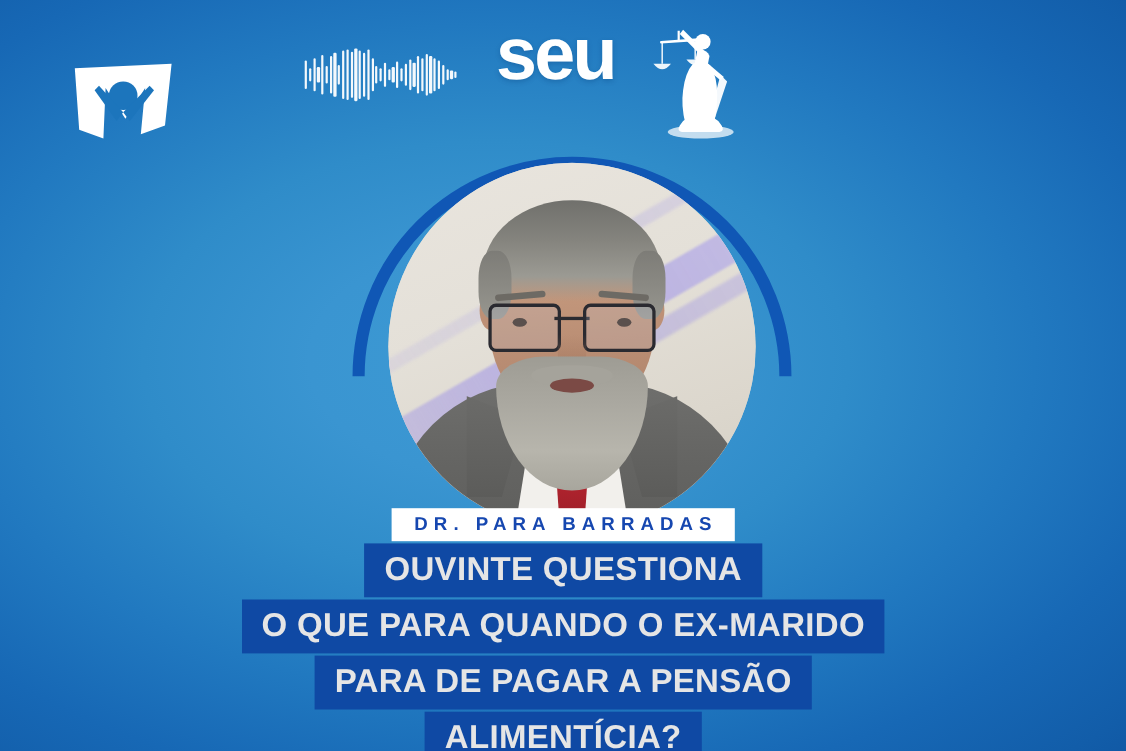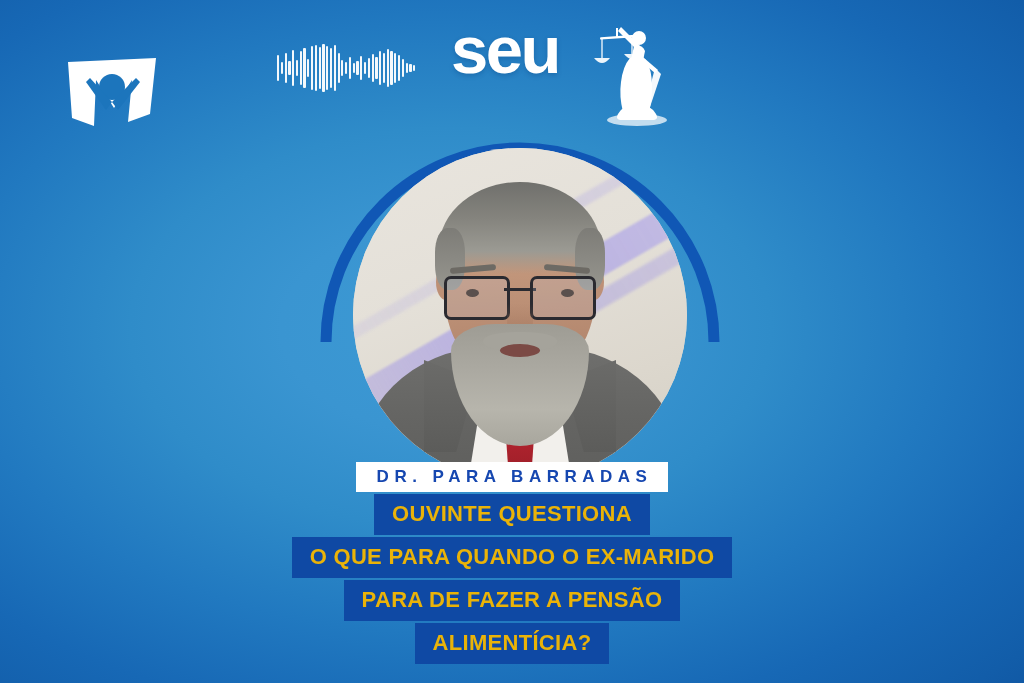--- a/index.html
+++ b/index.html
@@ -386,23 +386,23 @@
     font-weight: 700;
     letter-spacing: 5.5px;
     padding: 5px 16px 5px 21px;
     line-height: 1.18;
     white-space: nowrap;
   }
 
   .cap-line {
     display: inline-block;
     background: #0f49a4;
-    color: #eab308;
+    color: #e5e5e5;
     font-weight: 700;
-    font-size: 22px;
+    font-size: 30px;
     letter-spacing: .3px;
     line-height: 1.0;
     padding: 9px 18px 10px 18px;
     white-space: nowrap;
   }
   .cap-row { line-height: 0; margin-top: 2px; }
   .cap-row:first-of-type { margin-top: 4px; }
 </style>
 </head>
 <body>
@@ -541,20 +541,20 @@
       <span id="speaker-name">DR. PARA BARRADAS</span>
     </div>
 
     <div class="cap-row">
       <span class="cap-line">OUVINTE QUESTIONA</span>
     </div>
     <div class="cap-row">
       <span class="cap-line">O QUE PARA QUANDO O EX-MARIDO</span>
     </div>
     <div class="cap-row">
-      <span class="cap-line">PARA DE FAZER A PENSÃO</span>
+      <span class="cap-line">PARA DE PAGAR A PENSÃO</span>
     </div>
     <div class="cap-row">
       <span class="cap-line">ALIMENTÍCIA?</span>
     </div>
   </div>
 
 </div>
 
 </body></html>

